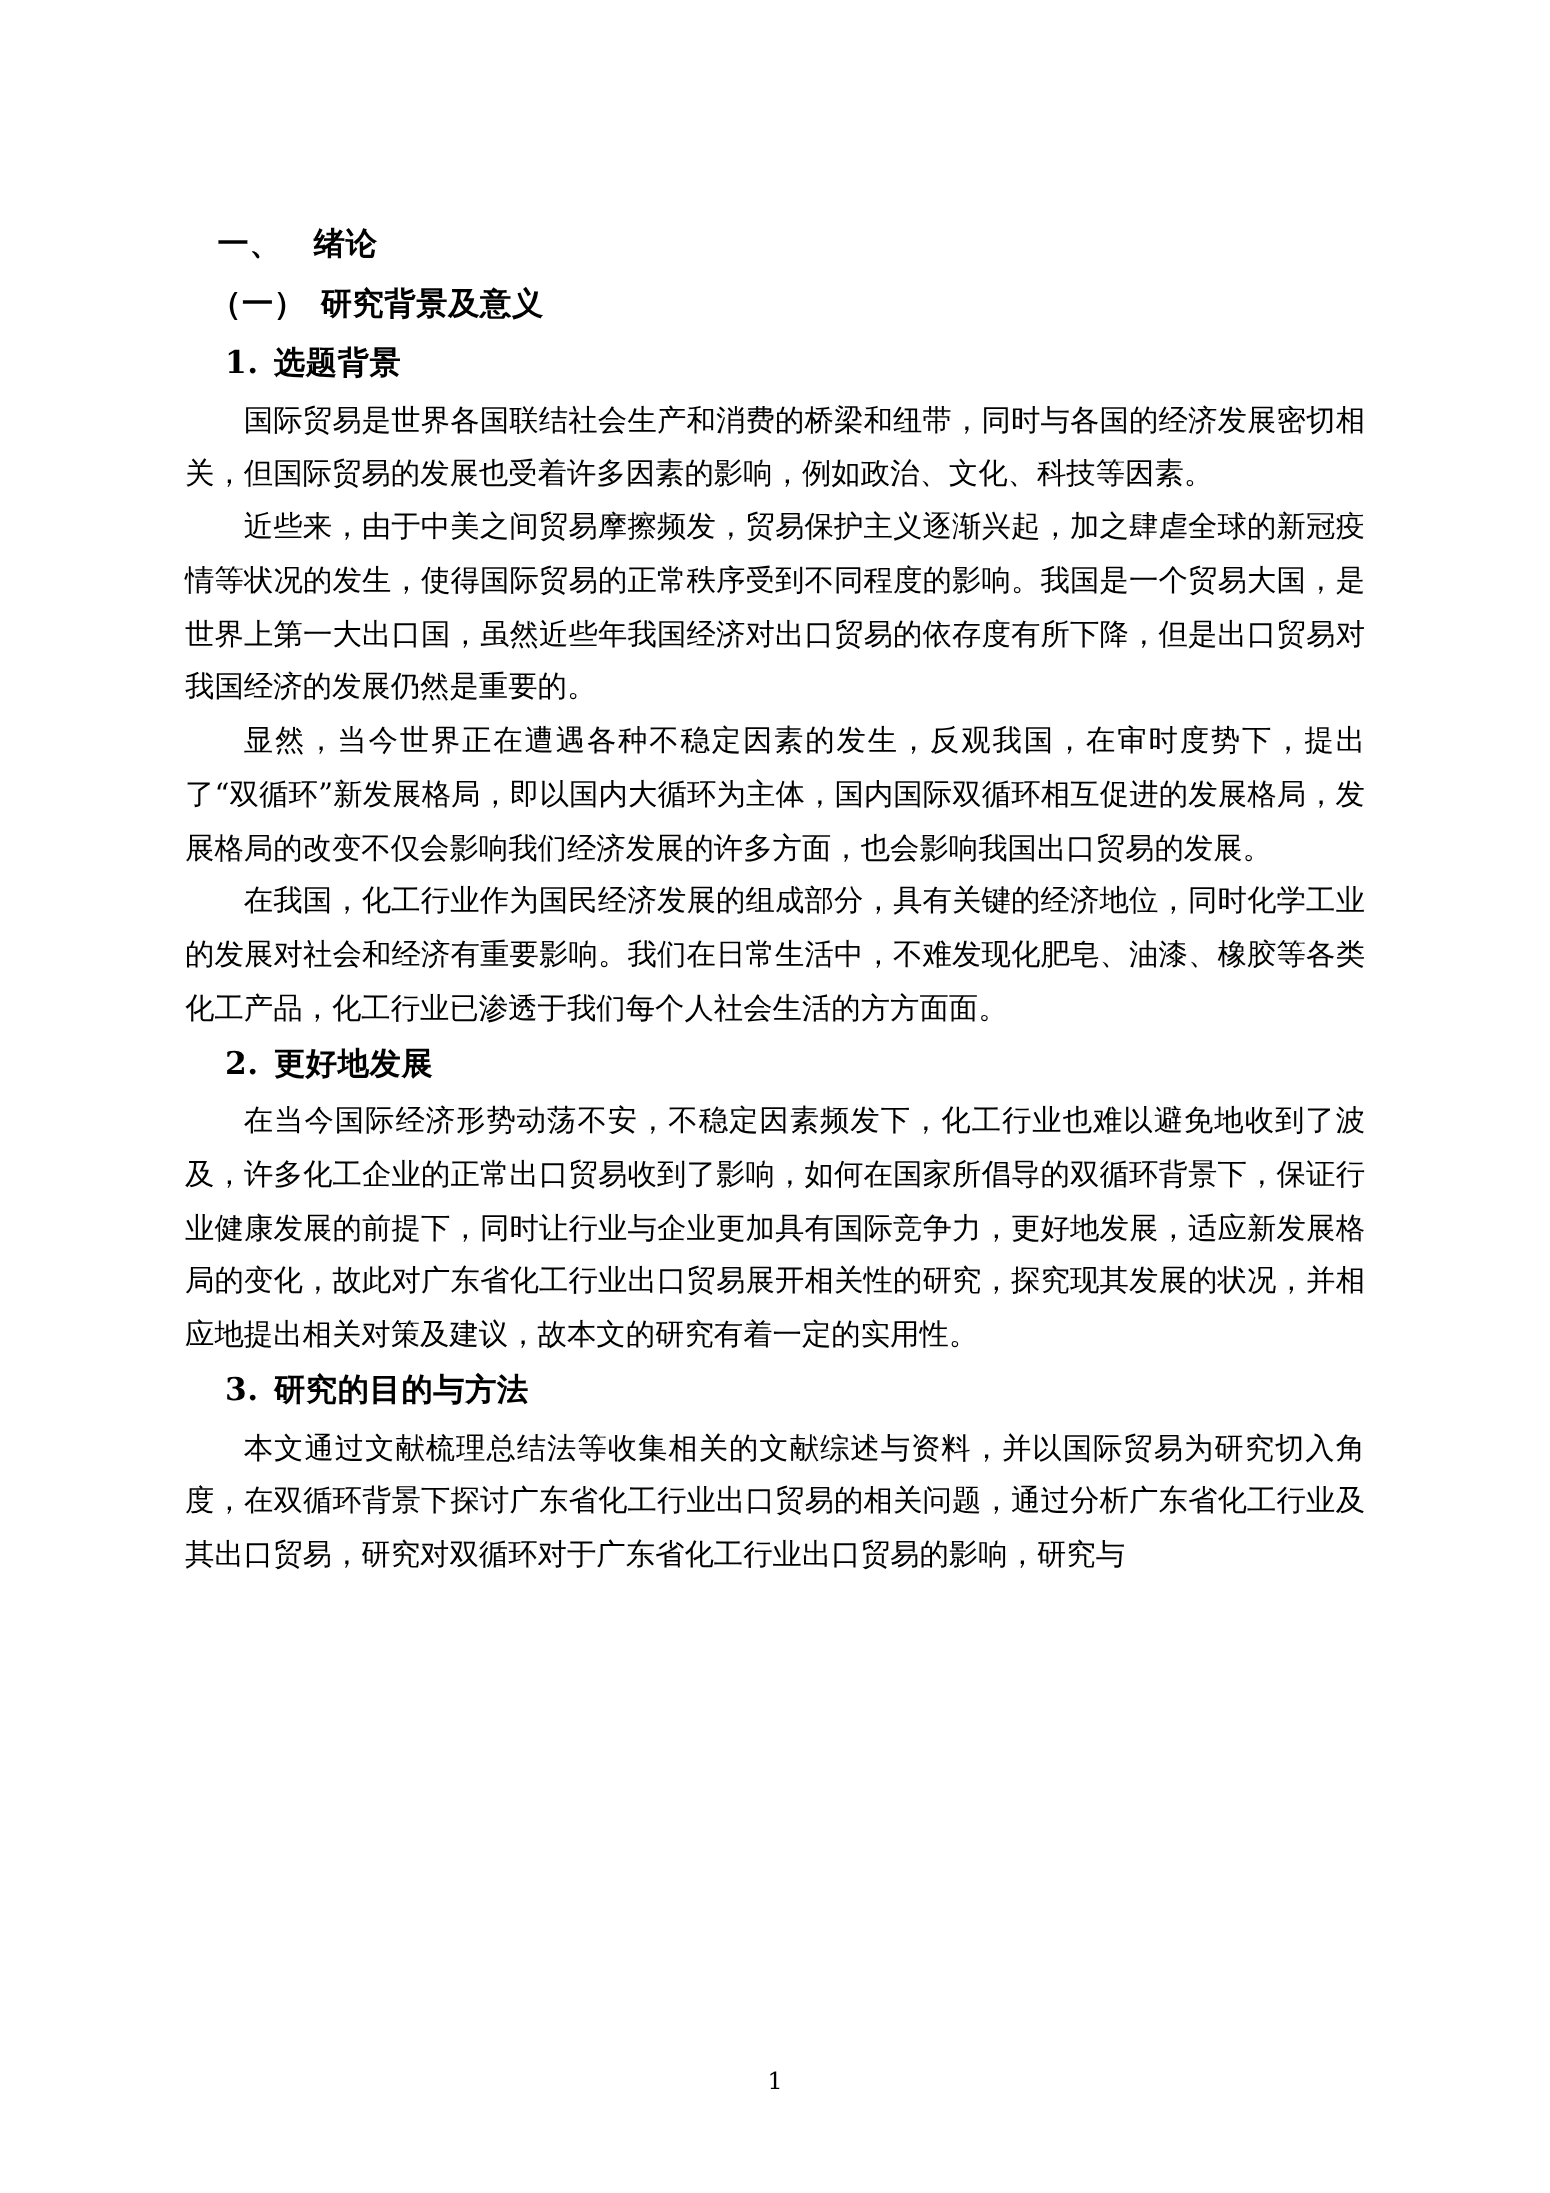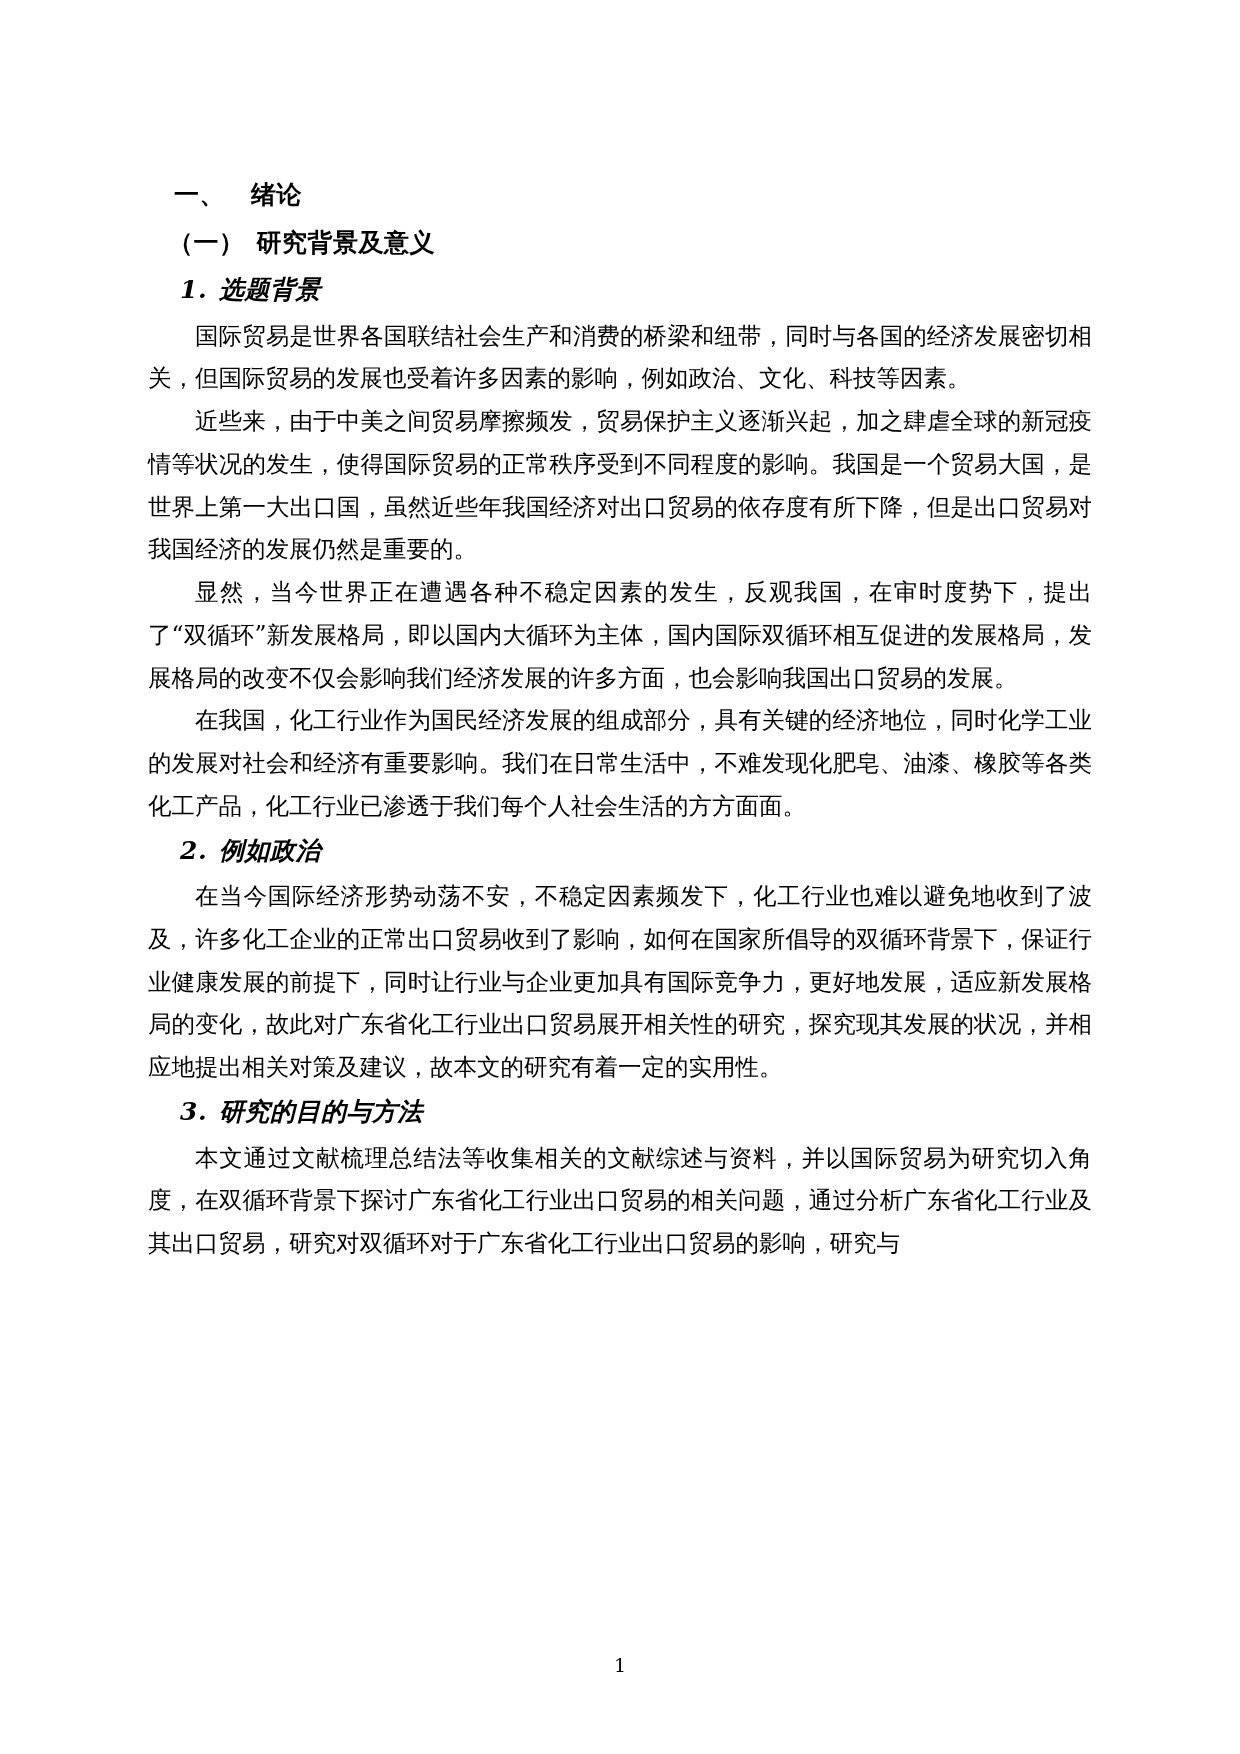--- a/index.html
+++ b/index.html
@@ -46,21 +46,20 @@
   }
   .h2 .num {
     margin-right: 12px;
   }
   .h3 {
     font-size: 25px;
     font-weight: bold;
     margin: 0 0 2px 0;
     padding-left: 32px;
     letter-spacing: 0.5px;
-    font-style: italic;
   }
   .h3 .num {
     margin-right: 12px;
   }
   p.para {
     margin: 0;
     text-indent: 2em;
     text-align: justify;
     text-justify: inter-ideograph;
   }
@@ -91,21 +90,21 @@
     <div class="h3">
       <span class="num">1.</span><span>选题背景</span>
     </div>
 
     <p class="para">国际贸易是世界各国联结社会生产和消费的桥梁和纽带，同时与各国的经济发展密切相关，但国际贸易的发展也受着许多因素的影响，例如政治、文化、科技等因素。</p>
     <p class="para">近些来，由于中美之间贸易摩擦频发，贸易保护主义逐渐兴起，加之肆虐全球的新冠疫情等状况的发生，使得国际贸易的正常秩序受到不同程度的影响。我国是一个贸易大国，是世界上第一大出口国，虽然近些年我国经济对出口贸易的依存度有所下降，但是出口贸易对我国经济的发展仍然是重要的。</p>
     <p class="para">显然，当今世界正在遭遇各种不稳定因素的发生，反观我国，在审时度势下，提出了“双循环”新发展格局，即以国内大循环为主体，国内国际双循环相互促进的发展格局，发展格局的改变不仅会影响我们经济发展的许多方面，也会影响我国出口贸易的发展。</p>
     <p class="para">在我国，化工行业作为国民经济发展的组成部分，具有关键的经济地位，同时化学工业的发展对社会和经济有重要影响。我们在日常生活中，不难发现化肥皂、油漆、橡胶等各类化工产品，化工行业已渗透于我们每个人社会生活的方方面面。</p>
 
     <div class="h3">
-      <span class="num">2.</span><span>例如政治</span>
+      <span class="num">2.</span><span>更好地发展</span>
     </div>
 
     <p class="para">在当今国际经济形势动荡不安，不稳定因素频发下，化工行业也难以避免地收到了波及，许多化工企业的正常出口贸易收到了影响，如何在国家所倡导的双循环背景下，保证行业健康发展的前提下，同时让行业与企业更加具有国际竞争力，更好地发展，适应新发展格局的变化，故此对广东省化工行业出口贸易展开相关性的研究，探究现其发展的状况，并相应地提出相关对策及建议，故本文的研究有着一定的实用性。</p>
 
     <div class="h3">
       <span class="num">3.</span><span>研究的目的与方法</span>
     </div>
 
     <p class="para">本文通过文献梳理总结法等收集相关的文献综述与资料，并以国际贸易为研究切入角度，在双循环背景下探讨广东省化工行业出口贸易的相关问题，通过分析广东省化工行业及其出口贸易，研究对双循环对于广东省化工行业出口贸易的影响，研究与</p>
 

